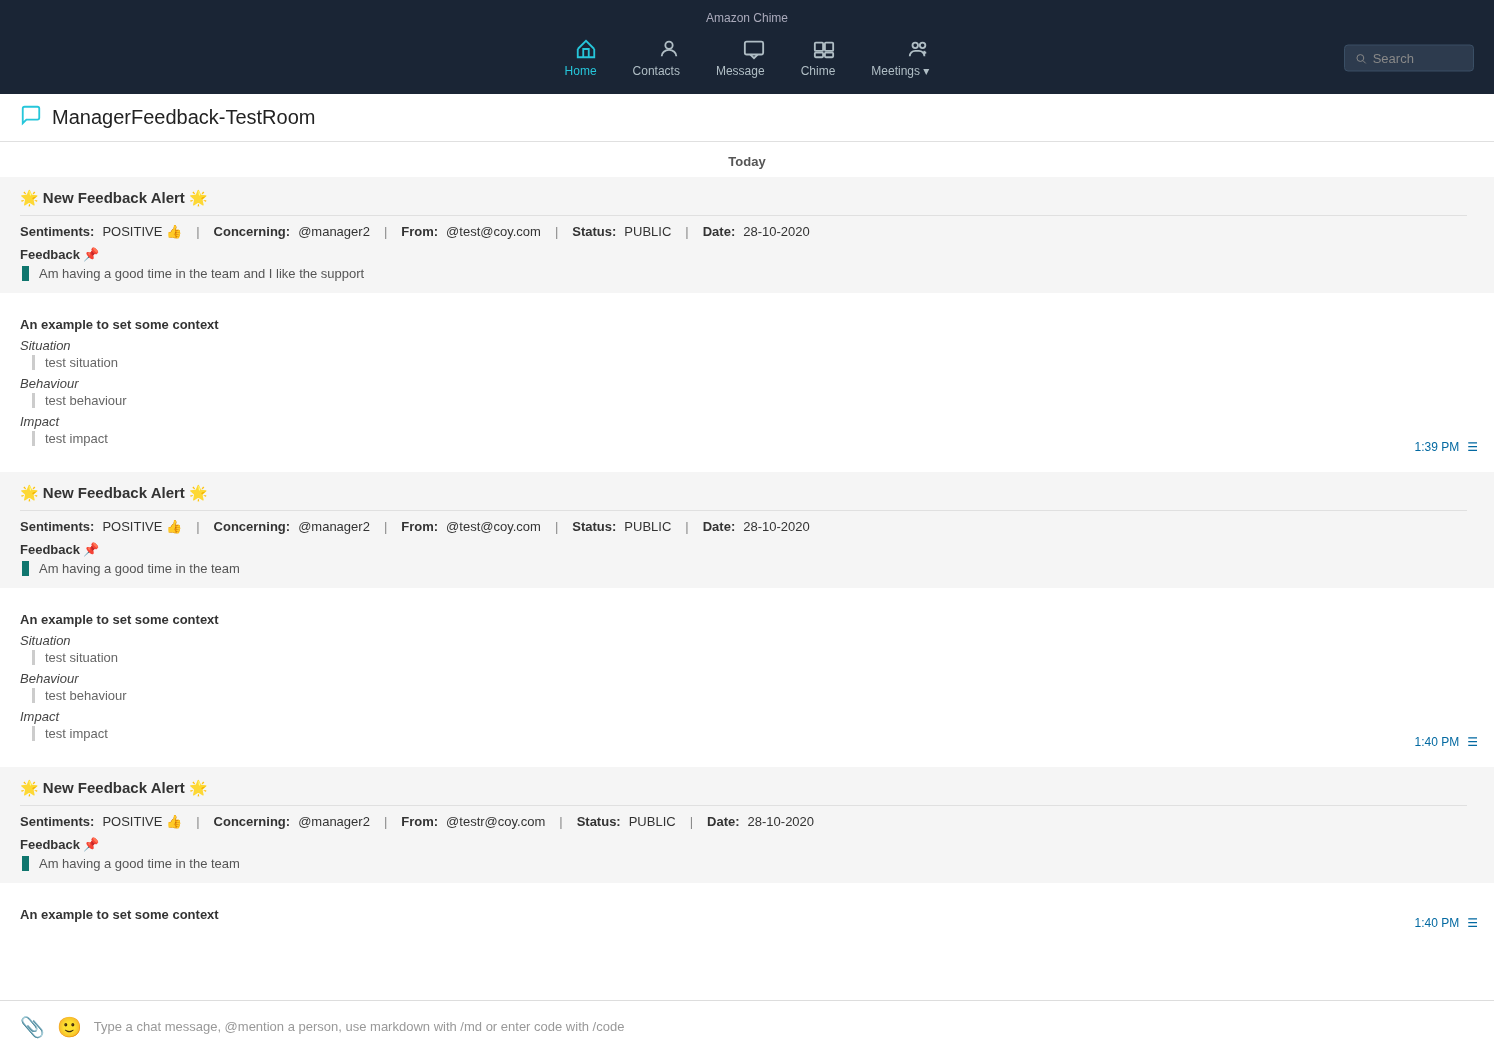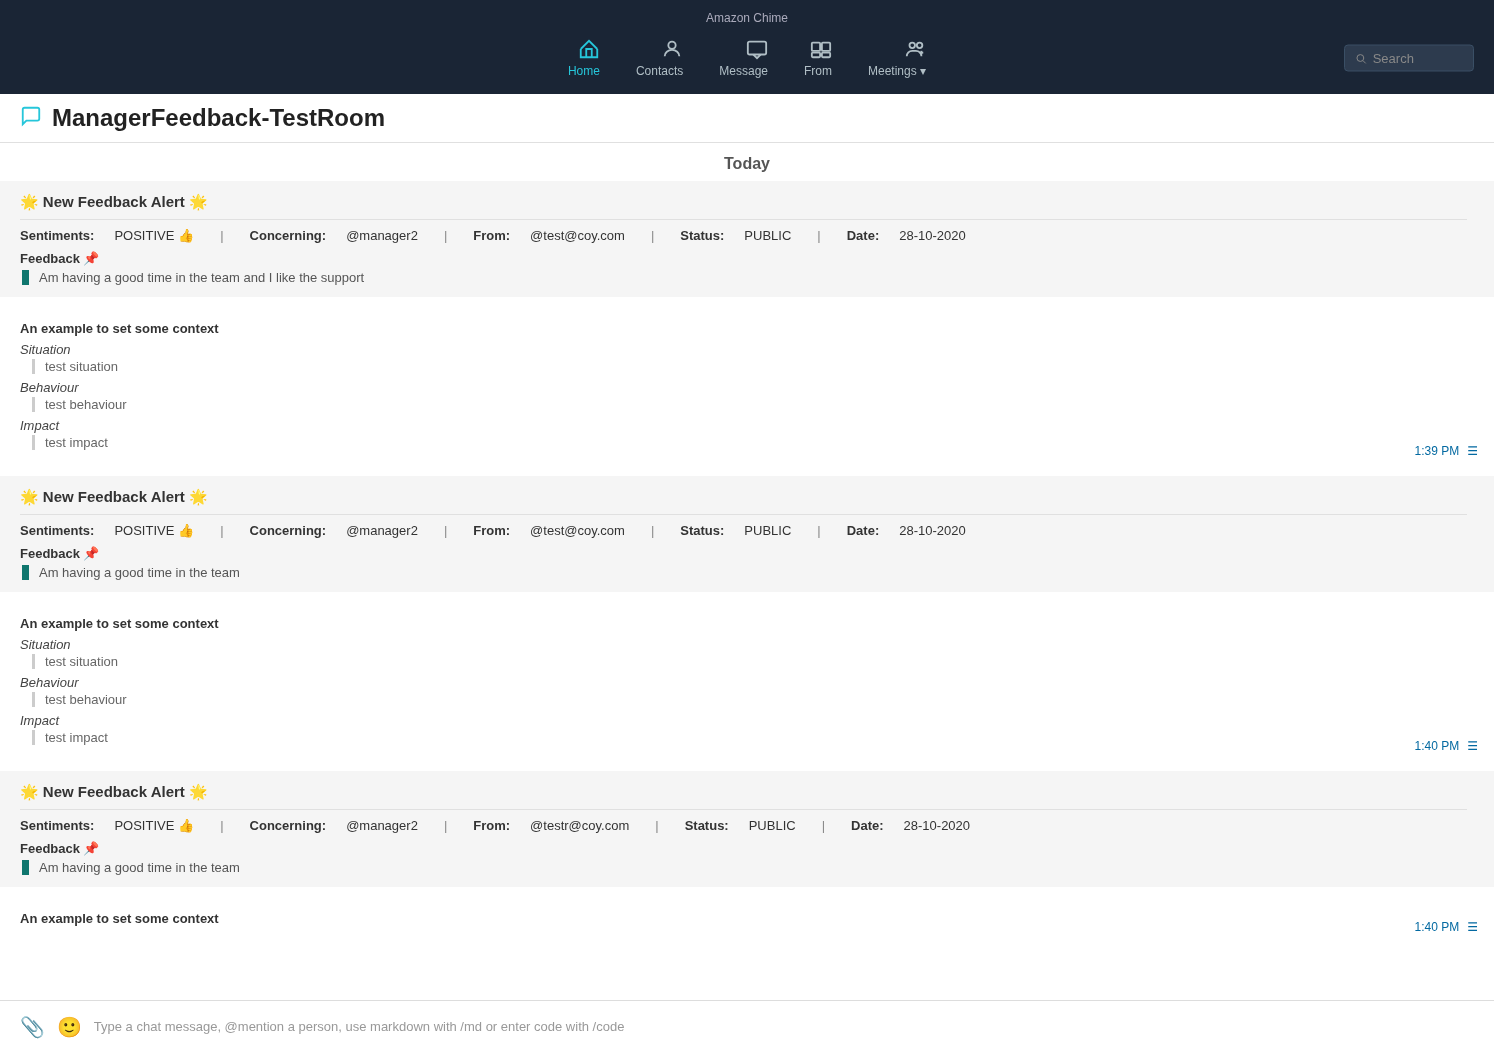--- a/index.html
+++ b/index.html
@@ -77,37 +77,37 @@
       gap: 10px;
       padding: 10px 20px;
       border-bottom: 1px solid #e0e0e0;
       background: #fff;
     }
     .room-header .room-icon {
       color: #26c6da;
       font-size: 20px;
     }
     .room-header .room-title {
-      font-size: 24px;
-      font-weight: 700;
+      font-size: 20px;
+      font-weight: 400;
       color: #222;
     }
 
     
     .chat-area {
       flex: 1;
       overflow-y: auto;
       background: #fff;
       padding: 0;
     }
 
     .date-divider {
       text-align: center;
       padding: 12px 0 8px;
-      font-size: 16px;
+      font-size: 13px;
       font-weight: 600;
       color: #555;
     }
 
     
     .message-block {
       background: #f5f5f5;
       margin: 0 0 2px 0;
       padding: 12px 27px 12px 20px;
       position: relative;
@@ -121,21 +121,21 @@
       font-weight: 600;
       margin-bottom: 8px;
     }
 
     .meta-row {
       font-size: 13px;
       color: #333;
       margin-bottom: 8px;
       display: flex;
       flex-wrap: wrap;
-      gap: 20px;
+      gap: 8px;
       align-items: center;
     }
     .meta-row .sep { color: #888; margin: 0 6px; }
     .meta-label { font-weight: 700; }
 
     .feedback-label {
       font-size: 13px;
       font-weight: 600;
       margin-bottom: 4px;
       display: flex;
@@ -248,21 +248,21 @@
       <span class="label">Message</span>
     </div>
 
     <div class="nav-item">
       <svg viewBox="0 0 24 24" fill="none" stroke="currentColor" stroke-width="2">
         <rect x="2" y="5" width="9" height="9" rx="1"></rect>
         <rect x="13" y="5" width="9" height="9" rx="1"></rect>
         <rect x="2" y="16" width="9" height="5" rx="1"></rect>
         <rect x="13" y="16" width="9" height="5" rx="1"></rect>
       </svg>
-      <span class="label">From</span>
+      <span class="label">Chime</span>
     </div>
 
     <div class="nav-item">
       <svg viewBox="0 0 24 24" fill="none" stroke="currentColor" stroke-width="2">
         <circle cx="9" cy="8" r="3"></circle>
         <circle cx="17" cy="8" r="3"></circle>
         <path d="M3 20c0-3.3 2.7-6 6-6h4c3.3 0 6 2.7 6 6"></path>
         <path d="M19 14v4"></path>
         <path d="M21 16h-4"></path>
       </svg>

